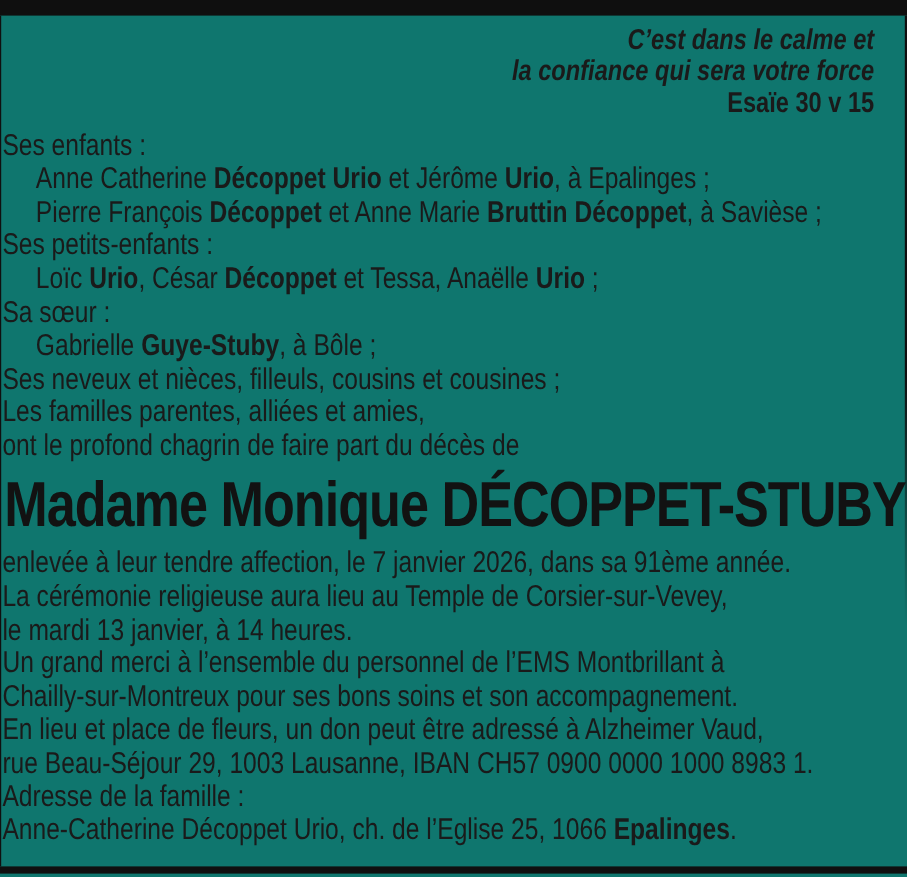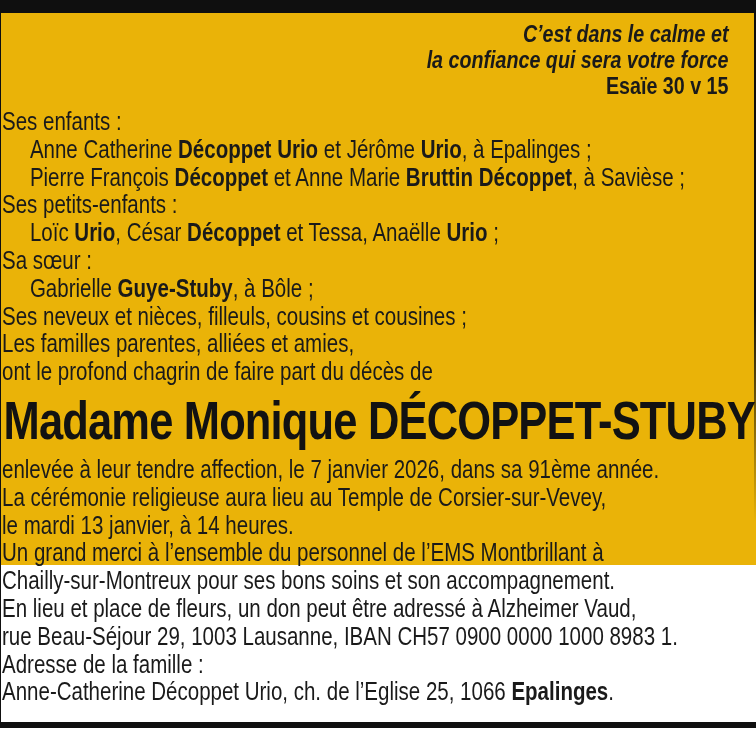--- a/index.html
+++ b/index.html
@@ -2,21 +2,21 @@
 <html><head>
 <meta charset="utf-8">
 <style>
   html, body { margin:0; padding:0; }
   body {
     width:756px; height:731px;
     background:#ffffff;
     font-family:"Liberation Sans", sans-serif;
     overflow:hidden;
   }
-  .page { position:relative; width:756px; height:565px; background:#eab308; }
+  .page { position:relative; width:756px; height:731px; background:#0f766e; }
 
   
   .bar-top    { position:absolute; top:0; left:0; width:756px; height:13px; background:#0f0f0f; }
   .bar-bottom { position:absolute; top:722px; left:0; width:756px; height:6px; background:#0f0f0f; }
   .edge-left  { position:absolute; top:13px; left:0; width:1px; height:709px; background:#0f0f0f; }
   .edge-right { position:absolute; top:13px; right:0; width:2px; height:707px;
                 background:linear-gradient(to bottom, #0f0f0f 0%, #0f0f0f 42%, rgba(15,15,15,0) 72%); }
 
   
   .content {

